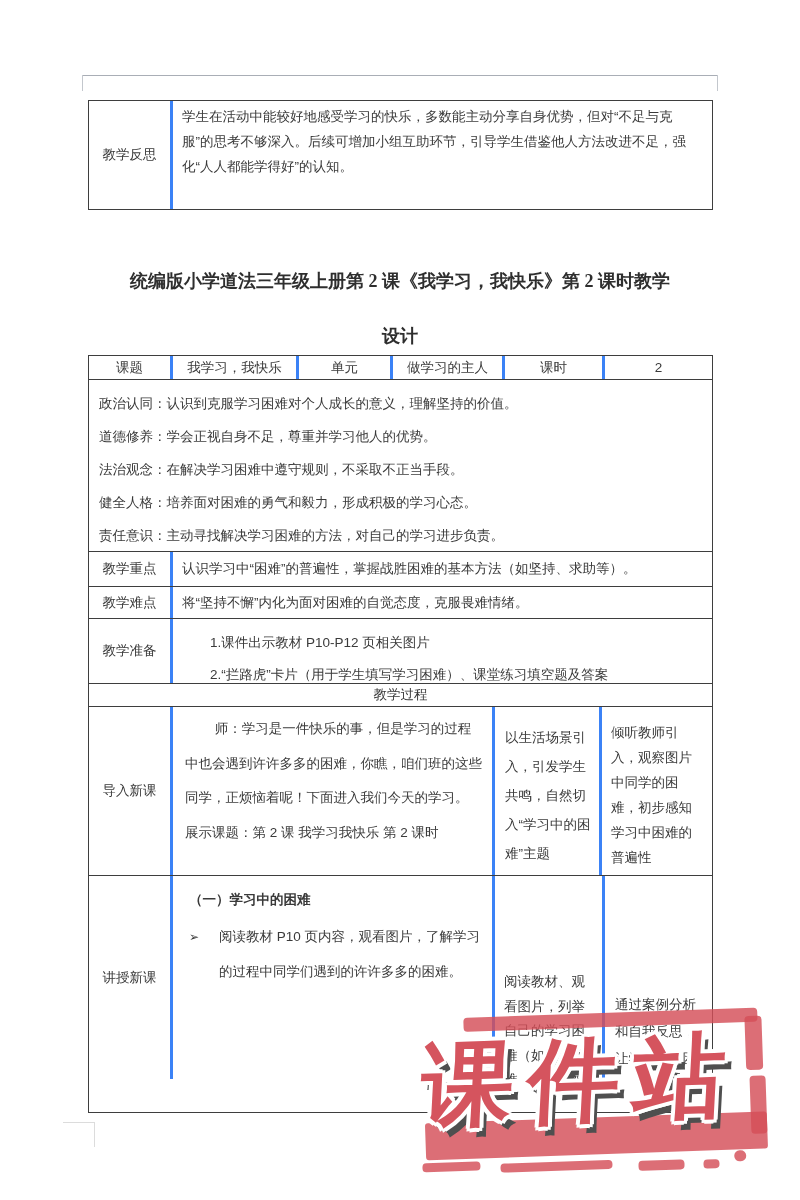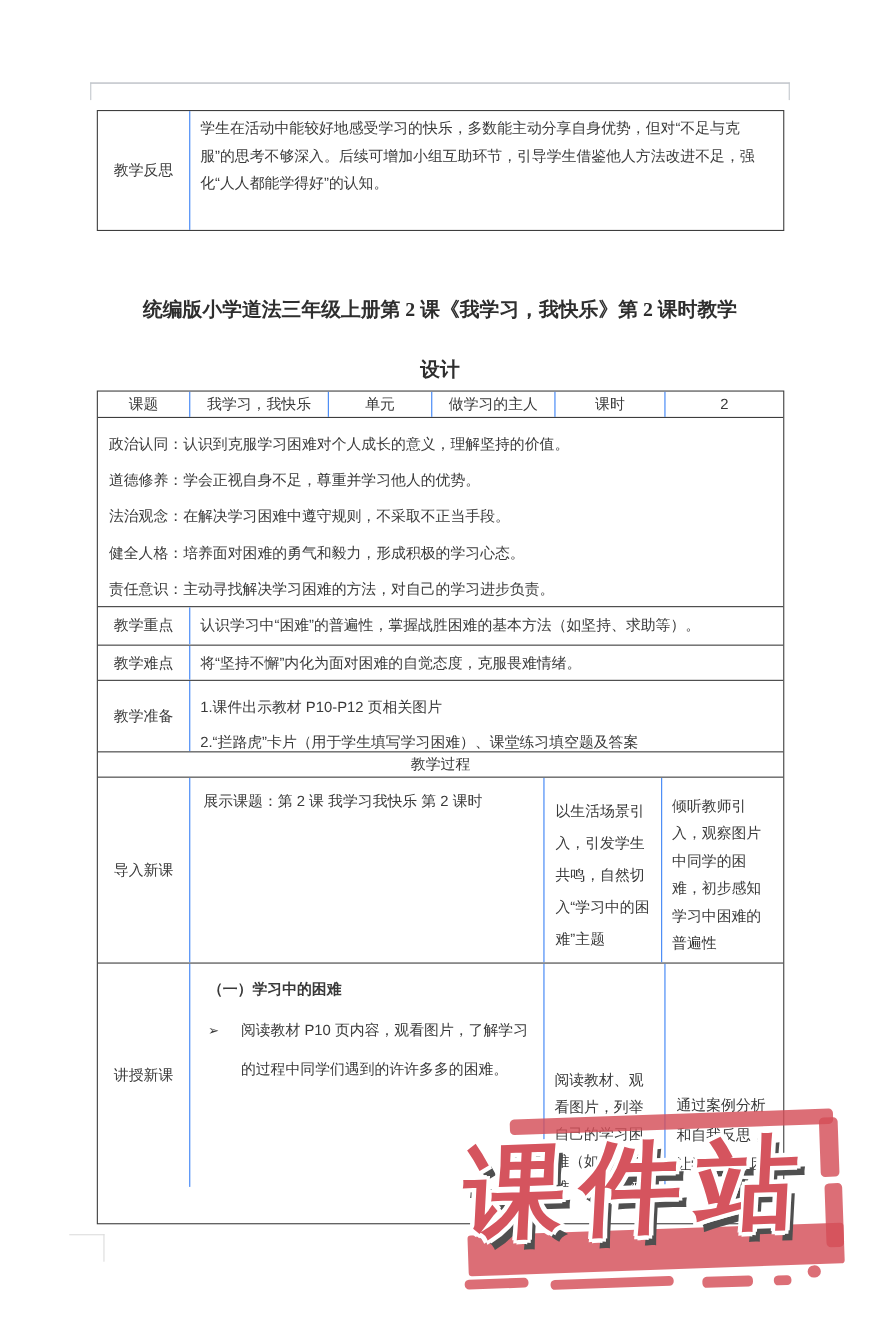--- a/index.html
+++ b/index.html
@@ -12,21 +12,21 @@
   }
   
   .break-line { position:absolute; left:82px; top:75px; width:636px; height:1px; background:#a9aeb6; }
   .break-tick { position:absolute; top:75px; width:1px; height:16px; background:#c3c7cd; }
   .break-tick.left { left:82px; } .break-tick.right { left:717px; }
 
   
   .tbl { position:absolute; left:88px; width:625px; border:1.5px solid #3e3e3e; background:#fff; }
   .row { display:flex; width:100%; border-bottom:1px solid #3e3e3e; overflow:hidden; }
   .row:last-child { border-bottom:none; }
-  .cell { border-right:1px solid #3b82f6; overflow:hidden; font-size:13.5px; }
+  .cell { border-right:3px solid #3b82f6; overflow:hidden; font-size:13.5px; }
   .cell:last-child { border-right:none; }
   .label-cell { display:flex; align-items:center; justify-content:center; text-align:center; flex:0 0 84px; }
   .label-top { align-items:flex-start; padding-top:8px; line-height:24px; }
   .center { display:flex; align-items:center; justify-content:center; text-align:center; }
   .grow { flex:1 1 auto; }
 
   
   .tbl-reflection { top:100px; height:110px; }
   .tbl-reflection .row { height:100%; border-bottom:none; }
   .reflection-content { flex:1; padding:3px 9px 0 9px; line-height:25px; }
@@ -42,21 +42,21 @@
   .r-head .cell { display:flex; align-items:center; justify-content:center;text-align:center; }
   .c-topic-l { flex:0 0 84px; } .c-topic-v { flex:0 0 126px; } .c-unit-l { flex:0 0 94px; }
   .c-unit-v { flex:0 0 112px; } .c-period-l { flex:0 0 100px; } .c-period-v { flex:1; }
   .r-core { height:172px; }
   .core-content { flex:1; padding:7px 10px 0 10px; }
   .core-content p { line-height:33px; white-space:nowrap; }
   .r-key { height:35px; } .r-diff { height:32px; }
   .r-key .content-line, .r-diff .content-line { flex:1; display:flex; align-items:center; padding:0 9px; white-space:nowrap; }
   .r-prep { height:65px; }
   .prep-content { flex:1; padding:8px 9px 0 9px; }
-  .prep-content p { line-height:32px; white-space:nowrap; }
+  .prep-content p { line-height:32px; white-space:nowrap;margin-left:28px; }
   .r-process { height:23px; }
   .r-cols { height:24px; }
   .c-stage { flex:0 0 84px; } .c-teacher { flex:0 0 322px; } .c-student { flex:0 0 110px; } .c-intent { flex:1; }
   .r-intro { height:169px; }
   .intro-teacher { padding:5px 10px 0 12px; }
   .intro-teacher .p1 { text-indent:2.2em; line-height:34.5px; }
   .intro-teacher .p2 { line-height:34.5px; }
   .intro-student { padding:13px 8px 0 9px; line-height:25px; }
   .intro-intent { padding:16px 8px 0 10px; line-height:29px; }
   .r-teach { height:203px; }
@@ -153,20 +153,21 @@
     </div>
 
     <div class="row r-process">
       <div class="cell center grow">教学过程</div>
     </div>
 
 
     <div class="row r-intro">
       <div class="cell c-stage label-cell">导入新课</div>
       <div class="cell c-teacher intro-teacher">
+        <p class="p1">师：学习是一件快乐的事，但是学习的过程中也会遇到许许多多的困难，你瞧，咱们班的这些同学，正烦恼着呢！下面进入我们今天的学习。</p>
         <p class="p2">展示课题：第 2 课  我学习我快乐  第 2 课时</p>
       </div>
       <div class="cell c-intent intro-intent">以生活场景引入，引发学生共鸣，自然切入“学习中的困难”主题</div>
       <div class="cell c-student intro-student">倾听教师引入，观察图片中同学的困难，初步感知学习中困难的普遍性</div>
     </div>
 
     <div class="row r-teach">
       <div class="cell c-stage label-cell">讲授新课</div>
       <div class="cell c-teacher teach-teacher">
         <div class="teach-heading">（一）学习中的困难</div>

